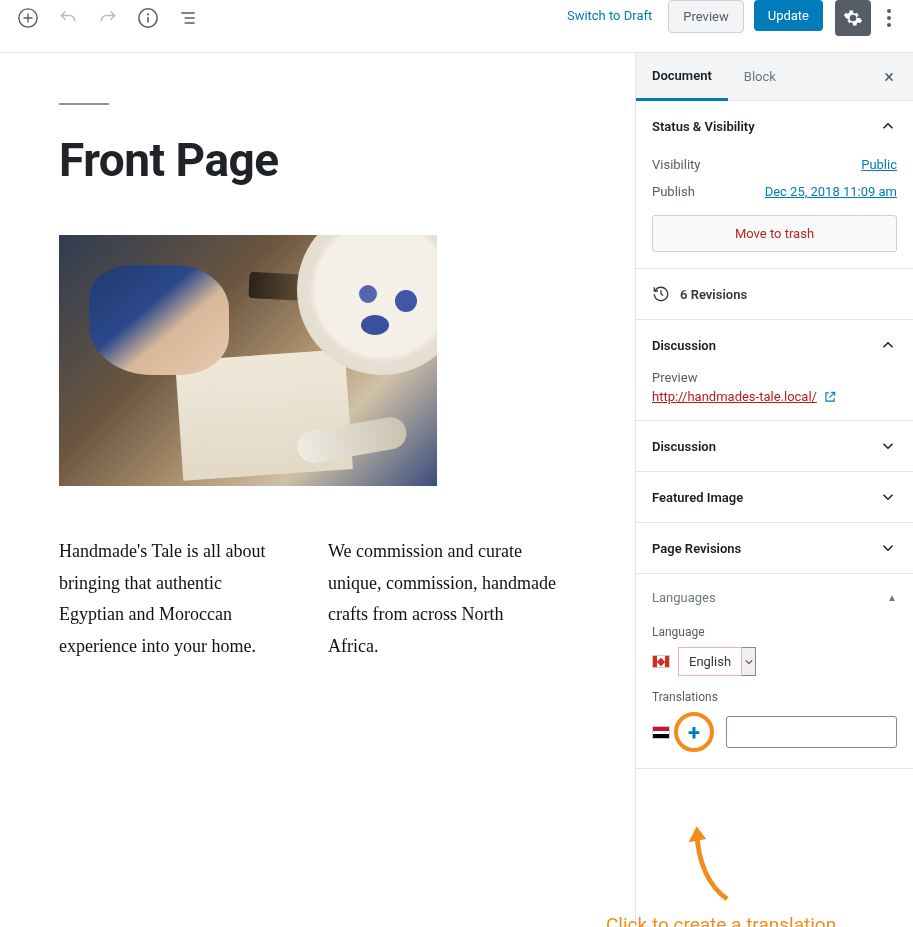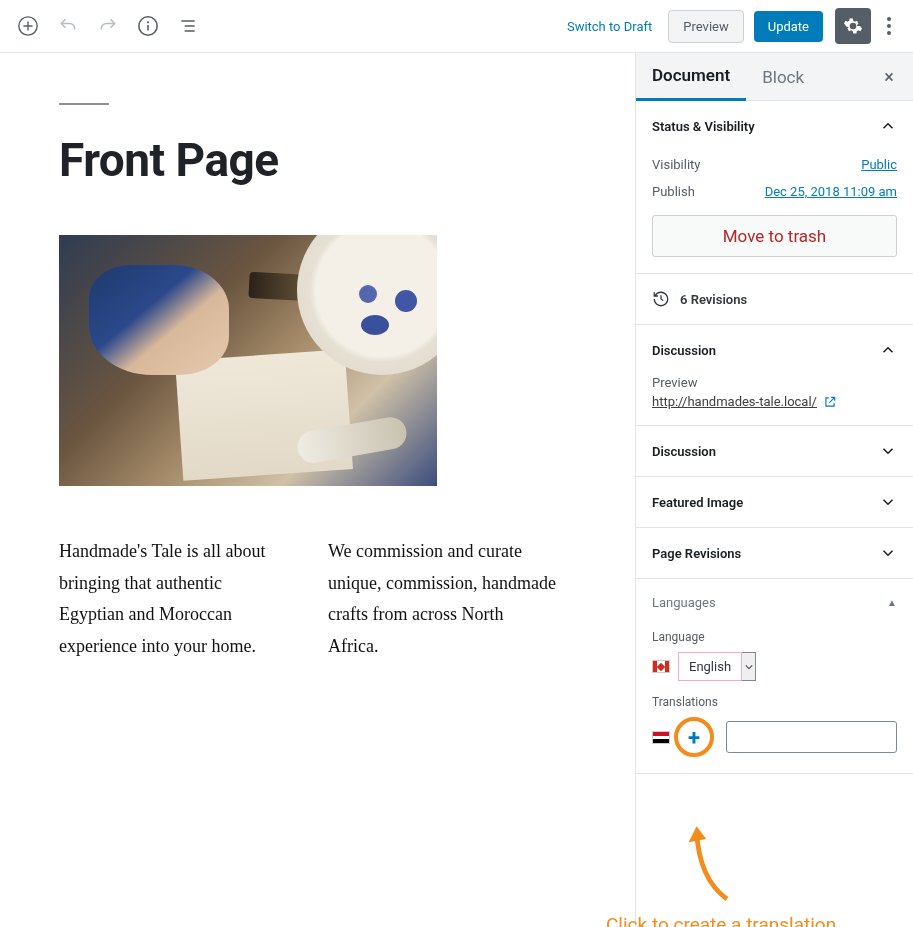--- a/index.html
+++ b/index.html
@@ -11,21 +11,21 @@
     width: 913px;
     height: 927px;
     overflow: hidden;
   }
   .editor-root { display: flex; flex-direction: column; height: 100%; }
   
   .top-bar {
     height: 53px;
     border-bottom: 1px solid #e2e4e7;
     display: flex;
-    align-items: center;
+    align-items: flex-start;
     padding: 0 10px;
     gap: 4px;
   }
   .tb-icon-btn {
     width: 36px; height: 36px;
     display: flex; align-items: center; justify-content: center;
     border-radius: 4px;
     color: #555d66;
     cursor: pointer;
   }
@@ -142,21 +142,21 @@
     display:flex; align-items:center;
     background:#f3f4f5;
     border-bottom:1px solid #e2e4e7;
     height:48px;
     padding:0 6px 0 0;
   }
   .sb-tab {
     padding: 8px 16px;
     height:48px;
     display:flex; align-items:center;
-    font-size:17px;
+    font-size:13px;
     color:#6c7781;
     cursor:pointer;
   }
   .sb-tab.active { color:#191e23; font-weight:600; border-bottom:3px solid #007cba; background:#f3f4f5;}
   .sb-close { margin-left:auto; width:36px; display:flex;align-items:center;justify-content:center;color:#555d66;cursor:pointer;font-size:18px;}
   .sb-body { flex:1; overflow-y:auto; }
   .panel {
     border-bottom:1px solid #e2e4e7;
   }
   .panel-head {
@@ -170,33 +170,33 @@
   .panel-body { padding: 0 16px 16px 16px; }
   .row { display:flex; justify-content:space-between; align-items:center; padding:6px 0; font-size:13px; color:#555d66;}
   .row .link { color:#007cba; text-decoration:underline; cursor:pointer;}
   .trash-btn {
     width:100%;
     border:1px solid #ccd0d4;
     background:#f8f9f9;
     color:#b52727;
     padding:10px;
     border-radius:3px;
-    font-size:17px;
+    font-size:13px;
     cursor:pointer;
     margin-top:10px;
     text-align:center;
   }
   .revisions {
     padding:16px;
     display:flex; align-items:center; gap:10px;
     font-size:13px; font-weight:600;
     border-bottom:1px solid #e2e4e7;
   }
   .perma-preview{font-size:13px;color:#555d66;margin-bottom:4px;}
-  .perma-url{color:#404040;text-decoration:underline;font-size:13px;display:inline-flex;align-items:center;gap:6px;cursor:pointer;justify-content:space-between;}
+  .perma-url{color:#b91c1c;text-decoration:underline;font-size:13px;display:inline-flex;align-items:center;gap:6px;cursor:pointer;justify-content:space-between;}
   .chev { width:18px;height:18px; }
   .lang-label{font-size:12px;color:#555d66;margin:4px 0 8px;}
   .lang-row{display:flex;align-items:center;gap:8px;margin-bottom:14px;}
   .flag{width:18px;height:13px;display:inline-block;position:relative;border:1px solid #ccc;}
   .flag-ca{background:linear-gradient(90deg,#d52b1e 0 25%,#fff 25% 75%,#d52b1e 75% 100%);}
   .flag-ca::after{content:"";position:absolute;left:50%;top:50%;width:6px;height:6px;background:#d52b1e;transform:translate(-50%,-50%) rotate(45deg);}
   .flag-eg{background:linear-gradient(180deg,#ce1126 0 33%,#fff 33% 66%,#000 66% 100%);}
   .lang-select{display:flex;align-items:center;}
   .lang-select .field{border:1px solid #f9a8d4;padding:6px 10px;font-size:13px;background:#fff;}
   .lang-select .dd{border:1px solid #7e8993;border-left:none;width:14px;display:flex;align-items:center;justify-content:center;background:#efefef;align-self:stretch;}

